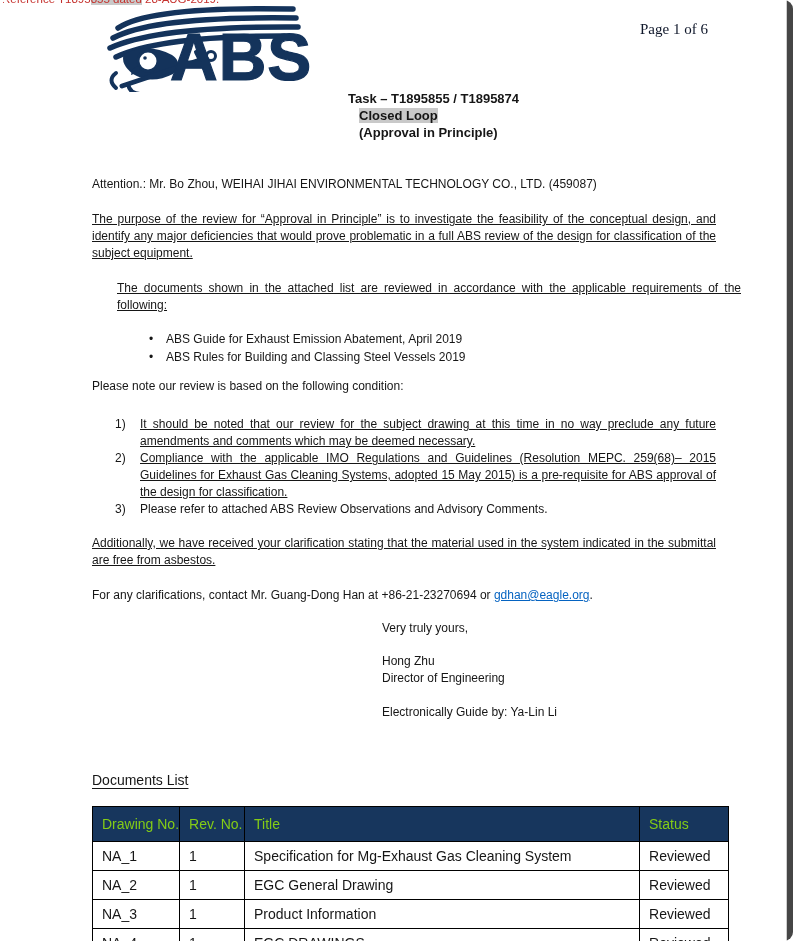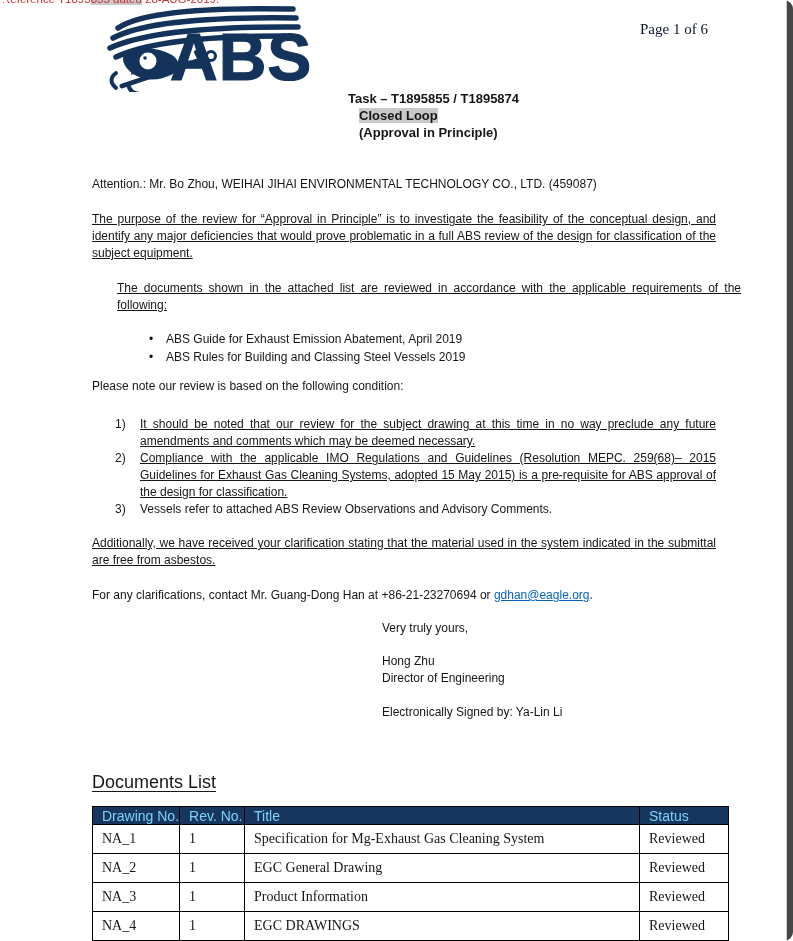--- a/index.html
+++ b/index.html
@@ -39,25 +39,25 @@
   .cond{position:relative;padding-left:48px;}
   .cond .marker{position:absolute;left:23px;}
   .p-add{left:92px;top:535px;}
   .p-clar{left:92px;top:587px;white-space:nowrap;}
   .p-clar a{color:var(--link);}
   .sig-closing{left:382px;top:620px;}
   .sig-name{left:382px;top:653px;}
   .sig-title{left:382px;top:670px;}
   .sig-esign{left:382px;top:704px;}
 
-  .docs-heading{left:92px;top:772px;font-size:18px;text-decoration:underline;text-underline-offset:3px;}
+  .docs-heading{left:92px;top:772px;font-size:14px;text-decoration:underline;text-underline-offset:3px;}
   .docs-table{left:92px;top:806px;border-collapse:collapse;font-size:14px;table-layout:fixed;}
   .docs-table th,.docs-table td{border:1px solid #000;padding:0 0 0 9px;text-align:left;vertical-align:middle;overflow:hidden;white-space:nowrap;}
-  .docs-table th{background:var(--navy);color:#7dd3fc;font-weight:normal;height:18px;margin-top:36px;}
-  .docs-table td{height:29px;background:#fff;font-family:Liberation Serif, serif;}
+  .docs-table th{background:var(--navy);color:#84cc16;font-weight:normal;height:35px;margin-top:36px;}
+  .docs-table td{height:29px;background:#fff;}
   .c1{width:83px;} .c2{width:65px;} .c3{width:395px;} .c4{width:89px;}
 </style>
 </head>
 <body>
 
 <div class="canvas">
 
   <div class="abs ref-line"><span>Reference T1895</span><span class="hl">855 dated</span><span> 28-AUG-2019.</span></div>
 
   <svg class="abs logo" width="240" height="92" viewBox="0 0 240 92">
@@ -112,32 +112,32 @@
     <div class="cond">
       <span class="marker">1)</span>
       <div class="jst">It should be noted that our review for the subject drawing at this time in no way preclude any future amendments and comments which may be deemed necessary.</div>
     </div>
     <div class="cond">
       <span class="marker">2)</span>
       <div class="jst">Compliance with the applicable IMO Regulations and Guidelines (Resolution MEPC. 259(68)– 2015 Guidelines for Exhaust Gas Cleaning Systems, adopted 15 May 2015) is a pre-requisite for ABS approval of the design for classification.</div>
     </div>
     <div class="cond">
       <span class="marker">3)</span>
-      <div>Vessels refer to attached ABS Review Observations and Advisory Comments.</div>
+      <div>Please refer to attached ABS Review Observations and Advisory Comments.</div>
     </div>
   </div>
 
   <div class="abs bt w jst p-add">Additionally, we have received your clarification stating that the material used in the system indicated in the submittal are free from asbestos.</div>
 
   <div class="abs bt p-clar"><span>For any clarifications, contact Mr. Guang-Dong Han at +86-21-23270694 or </span><a href="#">gdhan@eagle.org</a><span>.</span></div>
 
   <div class="abs bt sig-closing">Very truly yours,</div>
   <div class="abs bt sig-name">Hong Zhu</div>
   <div class="abs bt sig-title">Director of Engineering</div>
-  <div class="abs bt sig-esign">Electronically Signed by: Ya-Lin Li</div>
+  <div class="abs bt sig-esign">Electronically Guide by: Ya-Lin Li</div>
 
   <div class="abs docs-heading">Documents List</div>
 
   <table class="abs docs-table">
     <colgroup>
         <col class="c1">
         <col class="c2">
         <col class="c3">
         <col class="c4">
       </colgroup>

